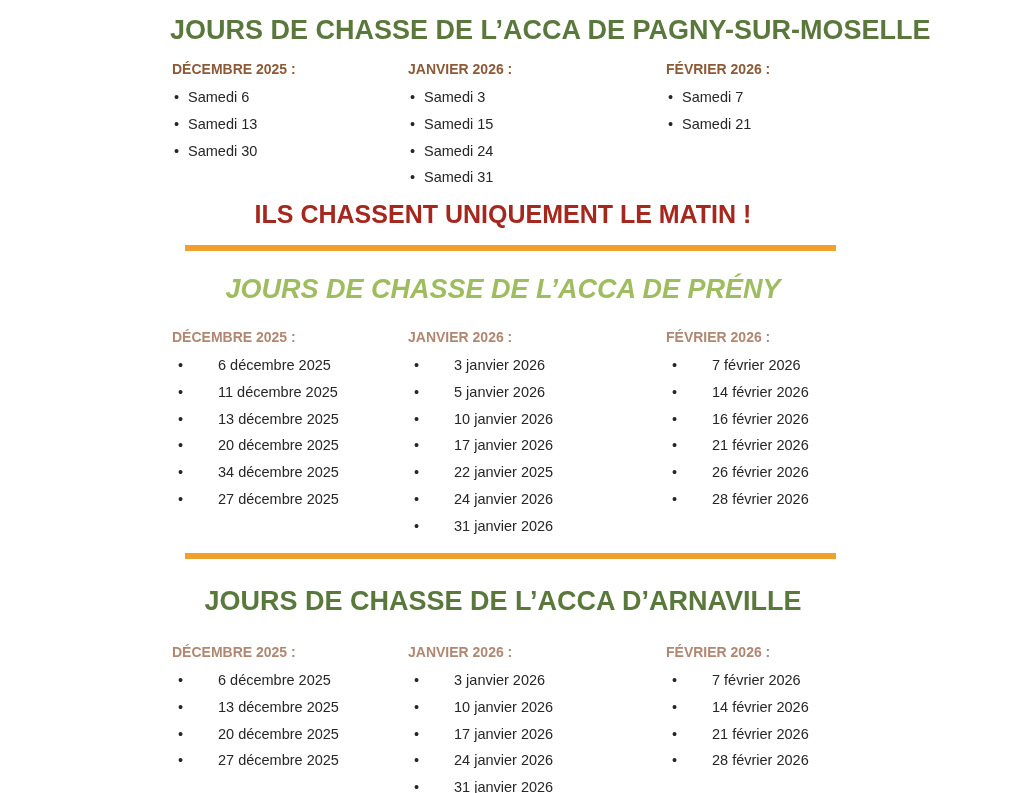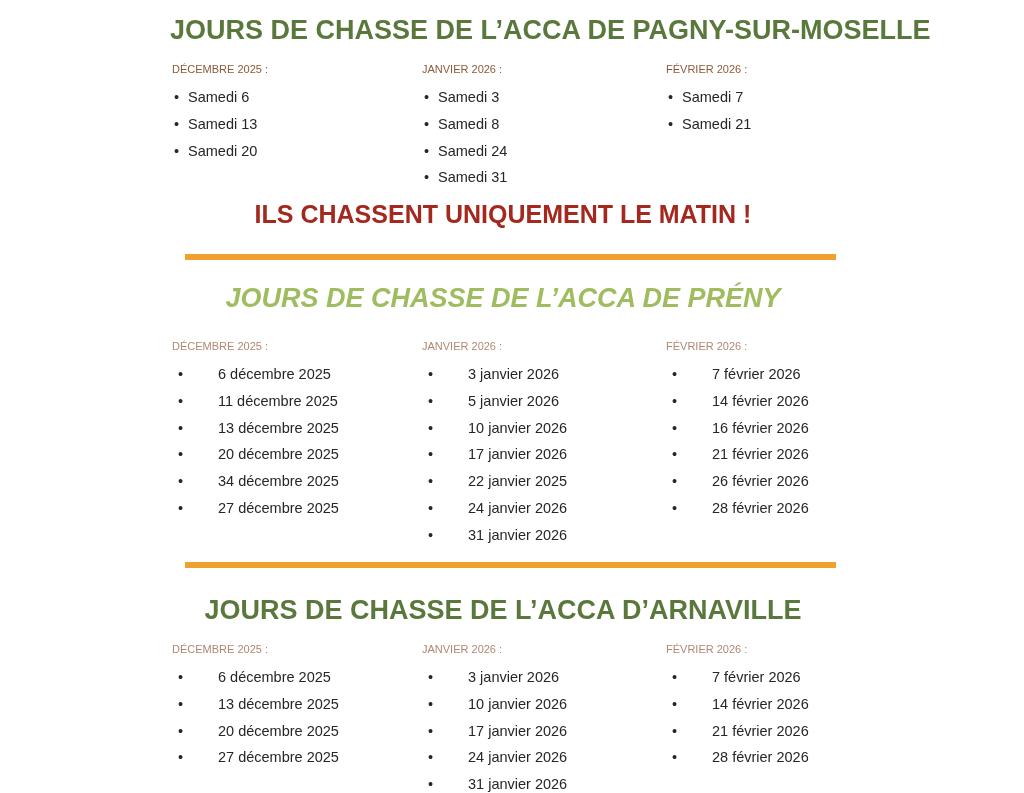--- a/index.html
+++ b/index.html
@@ -22,35 +22,35 @@
   .section-title {
     font-size: 27px;
     font-weight: bold;
     text-align: center;
     letter-spacing: 0px;
     line-height: 33px;
     white-space: nowrap;
   }
   .sec-0 .section-title { margin-top: 14px; margin-bottom: 14px; }
   .sec-1 .section-title { margin-top: 22px; margin-bottom: 23px; font-style: italic; }
-  .sec-2 .section-title { margin-top: 26px; margin-bottom: 14px; }
+  .sec-2 .section-title { margin-top: 26px; margin-bottom: 26px; }
 
   .cols { position: relative; }
   .sec-0 .cols { height: 137px; }
   .sec-1 .cols { height: 224px; }
   .sec-2 .cols { height: 167px; }
 
   .col { position: absolute; top: 0; width: 240px; }
   .col-0 { left: 2px; }
-  .col-1 { left: 252px; }
+  .col-1 { left: 238px; }
   .col-2 { left: 496px; }
 
   .month-header {
-    font-size: 11px;
-    font-weight: normal;
+    font-size: 14px;
+    font-weight: bold;
     line-height: 17px;
     white-space: nowrap;
   }
   .items { list-style: none; margin-top: 11px; }
   .item {
     position: relative;
     font-size: 14.5px;
     line-height: 17px;
     margin-bottom: 9.8px;
     color: #262626;
@@ -68,21 +68,21 @@
   
   .sec-1 .item, .sec-2 .item { padding-left: 46px; }
   .sec-1 .bullet, .sec-2 .bullet { left: 6px; }
 
   .notice {
     font-size: 25px;
     font-weight: bold;
     text-align: center;
     line-height: 30px;
     margin-top: 1px;
-    margin-bottom: 25px;
+    margin-bottom: 16px;
     white-space: nowrap;
   }
   .divider {
     height: 6px;
     margin-left: 15px;
     margin-right: 0;
   }
 </style>
 </head>
 <body>
@@ -90,28 +90,28 @@
 <div class="page">
   <div class="content" id="content">
       <section class="sec sec-0">
         <div class="section-title" style="color: rgb(90, 120, 60);">JOURS DE CHASSE DE L’ACCA DE PAGNY-SUR-MOSELLE</div>
         <div class="cols">
           <div class="col col-0">
             <div class="month-header" style="color: rgb(140, 90, 55);">DÉCEMBRE 2025 :</div>
             <ul class="items">
               <li class="item"><span class="bullet">•</span><span>Samedi 6</span></li>
               <li class="item"><span class="bullet">•</span><span>Samedi 13</span></li>
-              <li class="item"><span class="bullet">•</span><span>Samedi 20</span></li>
+              <li class="item"><span class="bullet">•</span><span>Samedi 30</span></li>
             </ul>
           </div>
           <div class="col col-1">
             <div class="month-header" style="color: rgb(140, 90, 55);">JANVIER 2026 :</div>
             <ul class="items">
               <li class="item"><span class="bullet">•</span><span>Samedi 3</span></li>
-              <li class="item"><span class="bullet">•</span><span>Samedi 8</span></li>
+              <li class="item"><span class="bullet">•</span><span>Samedi 15</span></li>
               <li class="item"><span class="bullet">•</span><span>Samedi 24</span></li>
               <li class="item"><span class="bullet">•</span><span>Samedi 31</span></li>
             </ul>
           </div>
           <div class="col col-2">
             <div class="month-header" style="color: rgb(140, 90, 55);">FÉVRIER 2026 :</div>
             <ul class="items">
               <li class="item"><span class="bullet">•</span><span>Samedi 7</span></li>
               <li class="item"><span class="bullet">•</span><span>Samedi 21</span></li>
             </ul>

